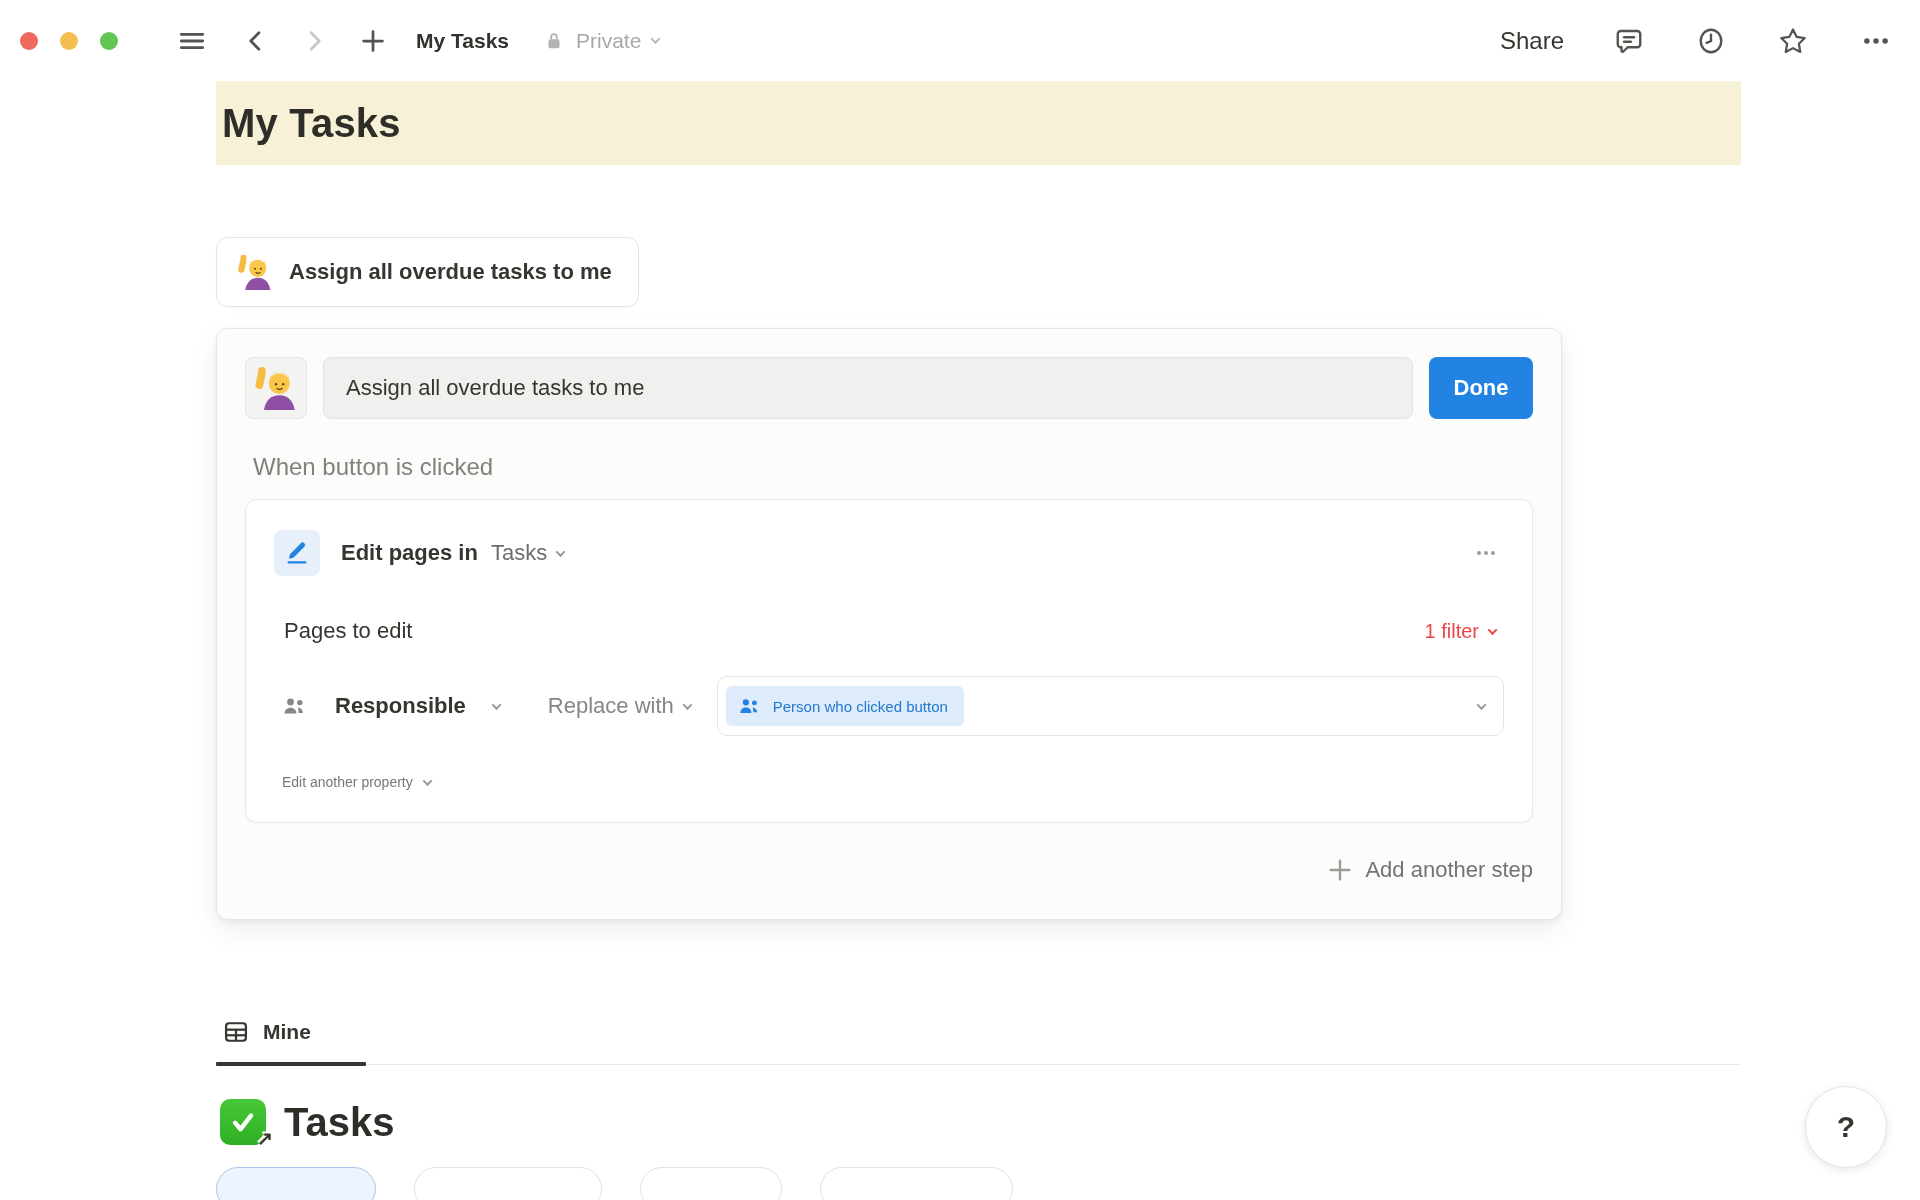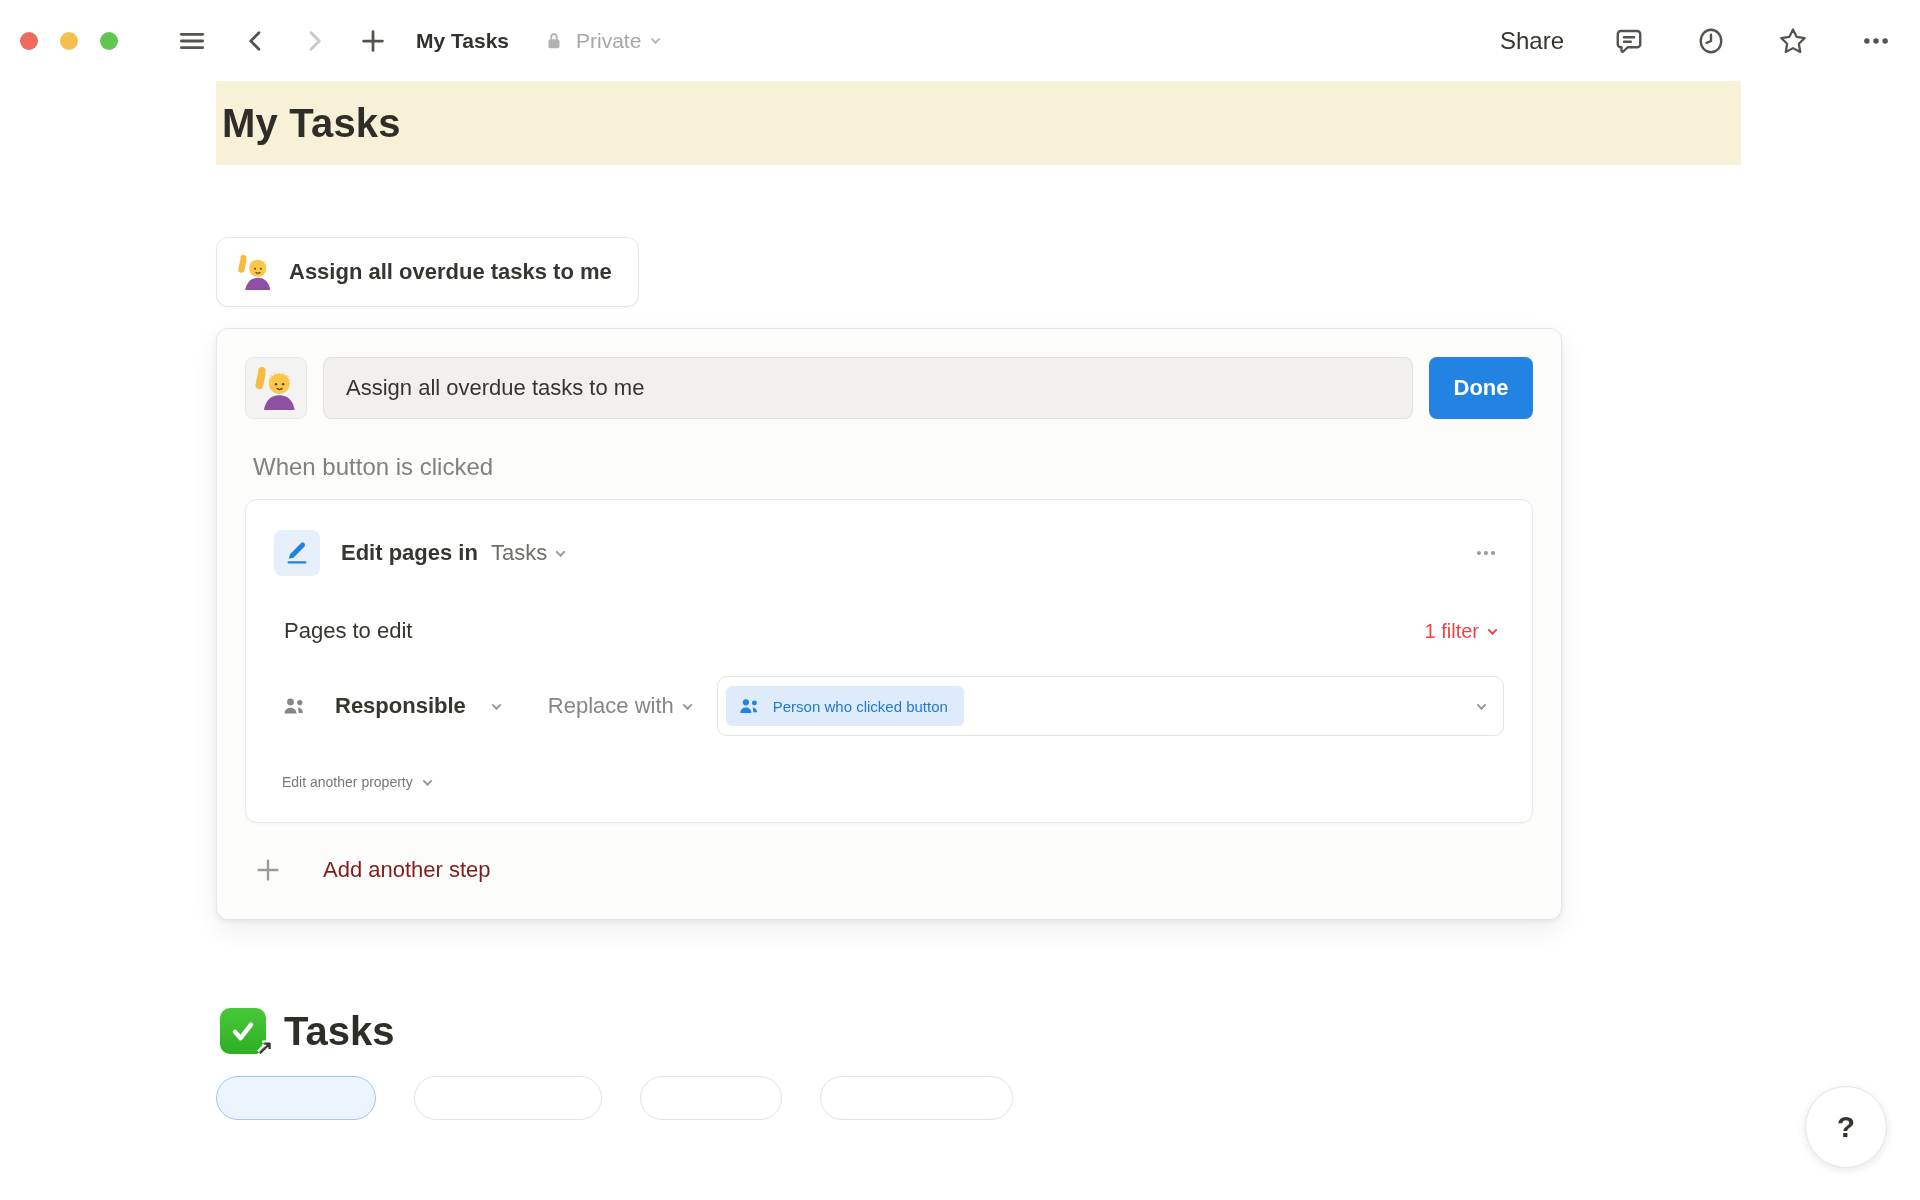--- a/index.html
+++ b/index.html
@@ -76,21 +76,21 @@
   .person-chip{ display:flex; align-items:center; gap:11px; background:#ddebfb; border-radius:6px;
     padding:9px 16px 9px 12px; color:#2379d0; }
   .person-chip .chip-label{ font-size:15px; }
   .value-select .chev{ margin-left:auto; color:#9b9a97; }
 
   .edit-another{ margin-top:38px; margin-left:8px; display:flex; align-items:center; gap:11px;
     cursor:pointer; color:#787774; }
   .edit-another .dd-label{ font-size:14px; }
   .edit-another .chev{ color:#9b9a97; }
 
-  .add-step{ margin:32px 0 4px 8px; display:flex; align-items:center; gap:40px; cursor:pointer; color:#7f1d1d; }
+  .add-step{ margin:32px 0 4px 8px; display:flex; align-items:center; gap:10px; cursor:pointer; color:#737373;justify-content:flex-end; }
   .add-step .label{ font-size:22px; }
   .add-step .plus-icon{ color:#9b9a97; display:flex; }
 
   
   .db-section{ margin-top:88px; }
   .tabbar{ position:relative; border-bottom:1px solid #e9e9e7; }
   .tab{ display:inline-flex; align-items:center; gap:13px; padding:10px 10px 18px 6px; cursor:pointer; }
   .tab .tab-label{ font-size:21px; font-weight:700; color:#37352f; }
   .tab-underline{ position:absolute; left:0; bottom:-2px; width:150px; height:4px; background:#37352f; border-radius:1px; }
   .db-heading{ margin-top:34px; display:flex; align-items:center; gap:18px; padding-left:4px; }
@@ -320,20 +320,34 @@
           <line x1="12" y1="4.5" x2="12" y2="19.5"></line>
             <line x1="4.5" y1="12" x2="19.5" y2="12"></line>
         </svg>
       </span>
       <span class="label">Add another step</span>
     </div>
   </div>
 
   
   <div class="db-section">
+    <div class="tabbar">
+      <div class="tab">
+        <span>
+          <svg width="28" height="28" viewBox="0 0 24 24" fill="none" stroke="#37352f" stroke-width="1.9" stroke-linejoin="round">
+            <rect x="3.5" y="4.5" width="17" height="15" rx="2.5"></rect>
+            <line x1="3.5" y1="10" x2="20.5" y2="10"></line>
+            <line x1="12" y1="10" x2="12" y2="19.5"></line>
+            <line x1="3.5" y1="14.8" x2="20.5" y2="14.8"></line>
+          </svg>
+        </span>
+        <span class="tab-label">Mine</span>
+      </div>
+      <div class="tab-underline"></div>
+    </div>
 
     <div class="db-heading">
       <span class="check-tile">
         <svg width="32" height="32" viewBox="0 0 40 40" fill="none" stroke="#fff" stroke-width="5.5" stroke-linecap="round" stroke-linejoin="round">
           <polyline points="10 21 17 29 30 12"></polyline>
         </svg>
         <span class="link-arrow">↗</span>
       </span>
       <span class="db-title">Tasks</span>
     </div>

